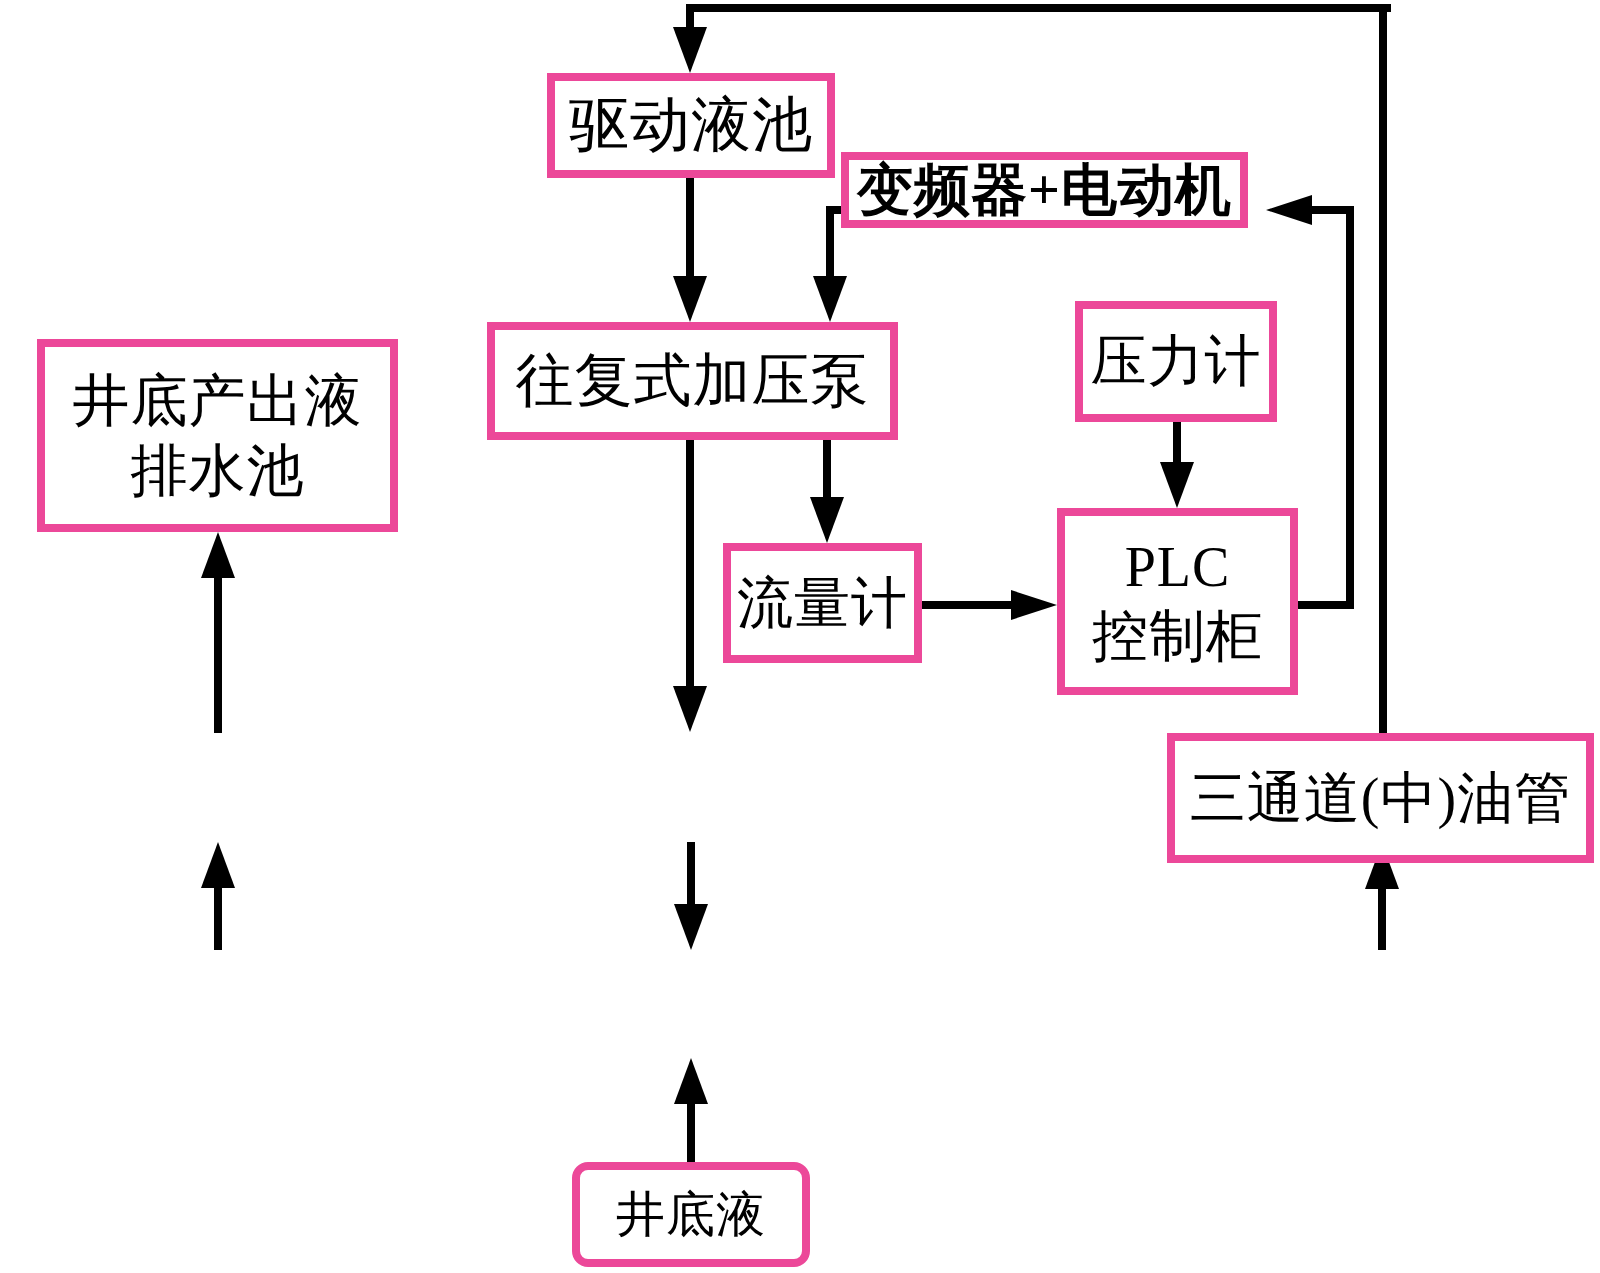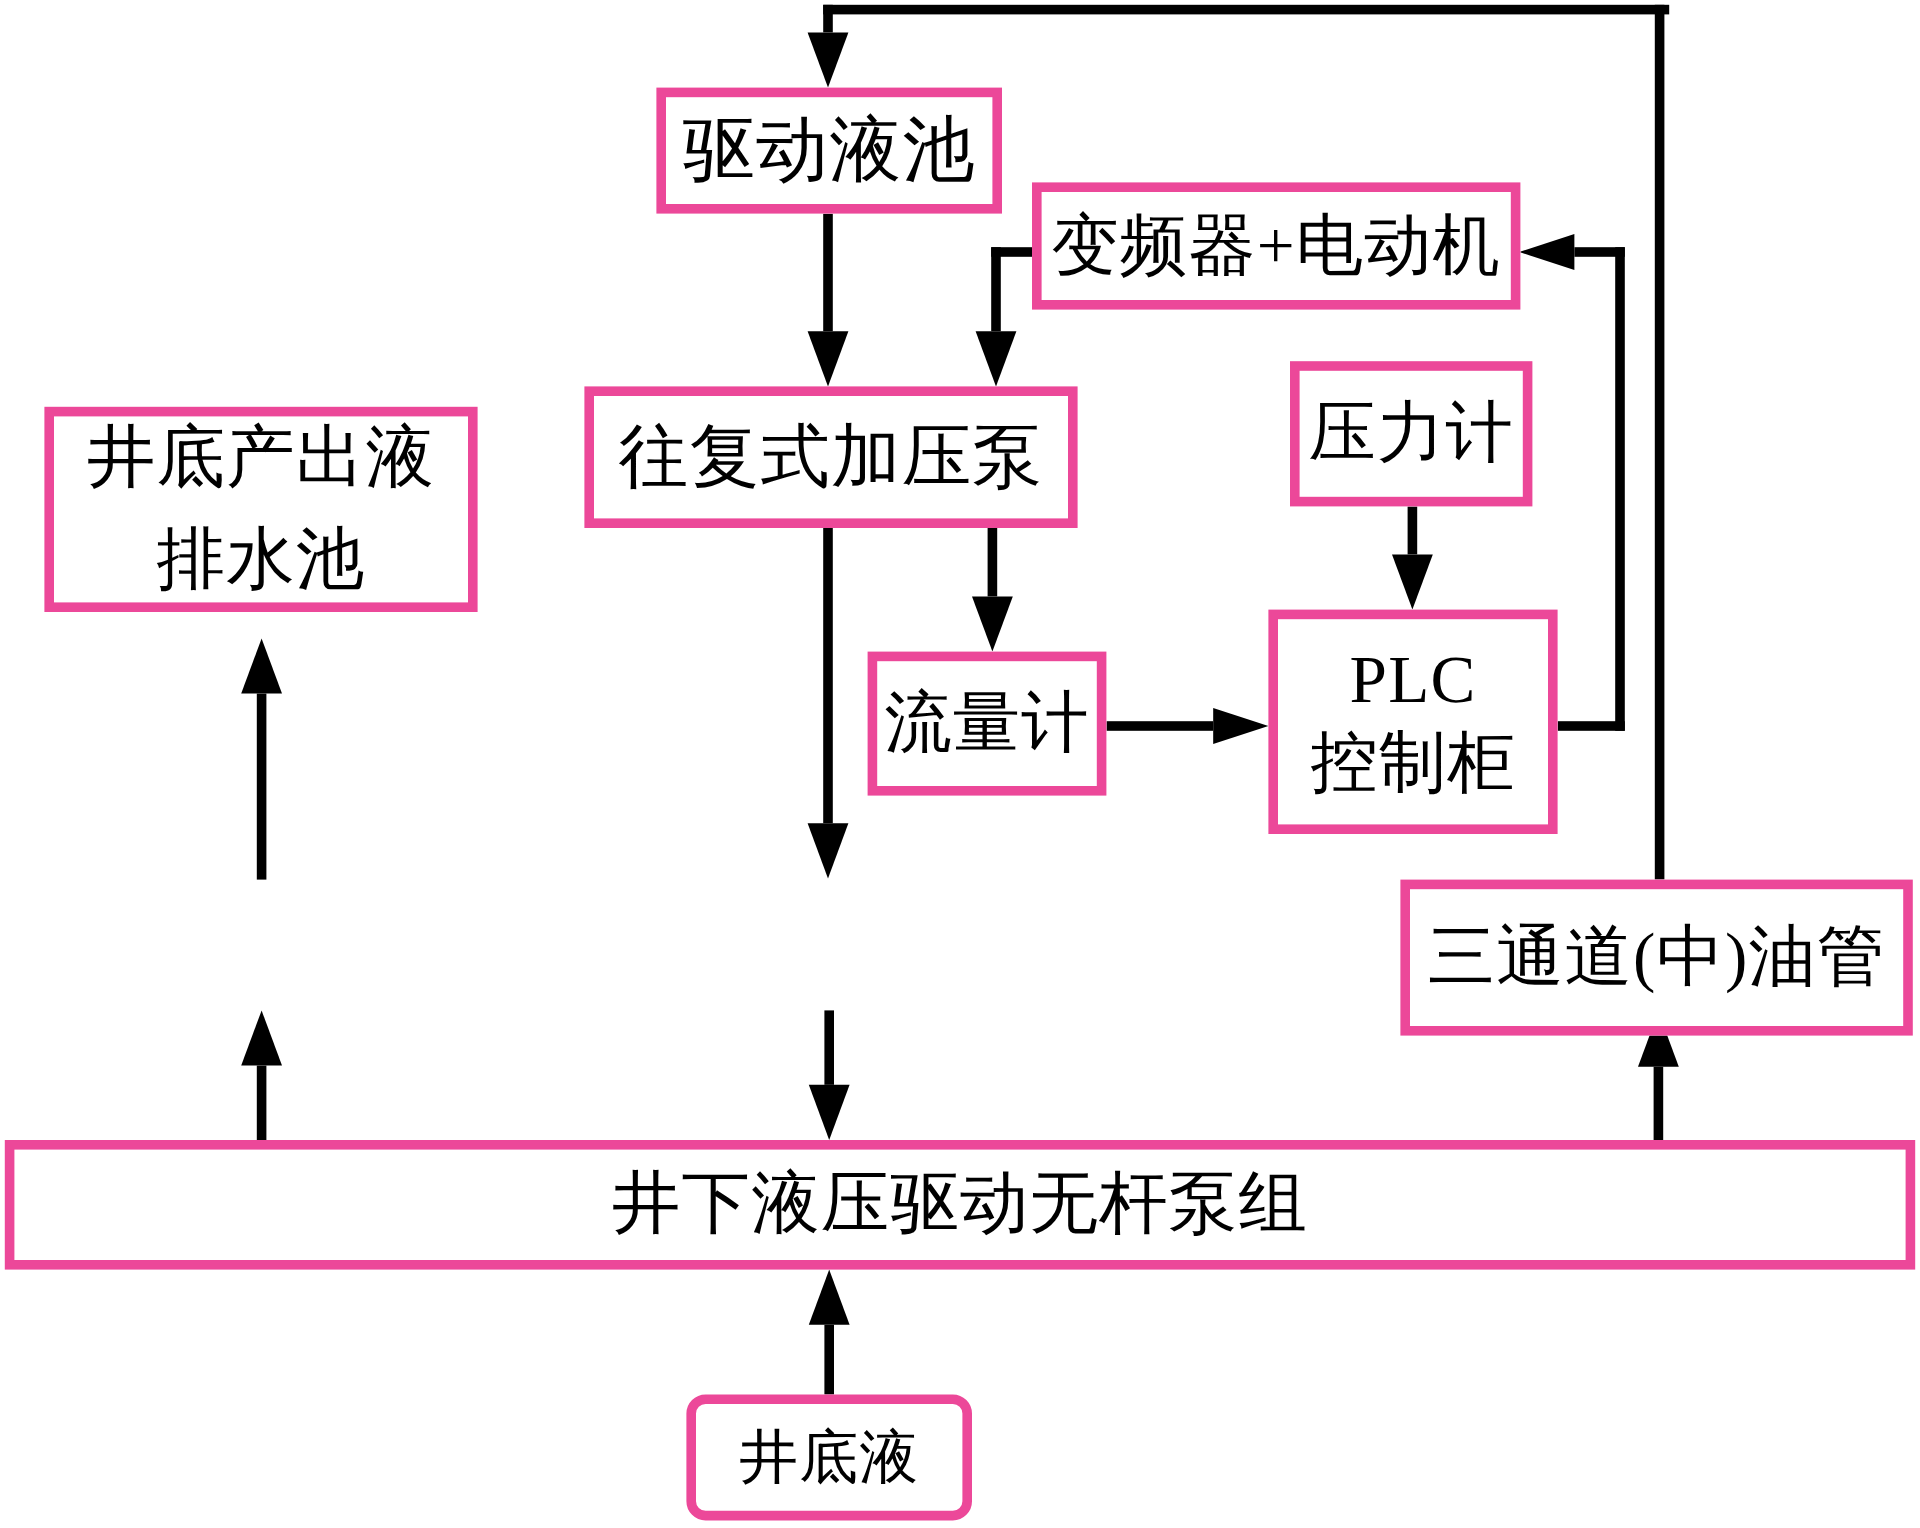--- a/index.html
+++ b/index.html
@@ -89,53 +89,50 @@
   <div class="seg" style="left:1378px; top:889px; width:8px; height:61px;"></div>
   <div class="arr arr-up" style="left:1365px; top:843px;"></div>
 
   <div class="seg" style="left:687px; top:1104px; width:8px; height:58px;"></div>
   <div class="arr arr-up" style="left:674px; top:1058px;"></div>
 
   <div class="box" style="left:547px; top:73px; width:288px; height:105px; font-size:60px;">
     <span>驱动液池</span>
   </div>
 
-  <div class="box" style="left:860px; top:152px; width:407px; height:106px;">
+  <div class="box" style="left:841px; top:152px; width:407px; height:76px;font-weight:bold;">
     <span>变频器+电动机</span>
   </div>
 
   <div class="box" style="left:487px; top:322px; width:411px; height:118px; font-size:58px;">
     <span>往复式加压泵</span>
   </div>
 
   <div class="box" style="left:1075px; top:301px; width:202px; height:121px;">
     <span>压力计</span>
   </div>
 
   <div class="box" style="left:723px; top:543px; width:199px; height:120px;">
     <span>流量计</span>
   </div>
 
   <div class="box" style="left:1057px; top:508px; width:241px; height:187px;">
     <span>PLC</span>
     <span>控制柜</span>
   </div>
 
-  <div class="box" style="left:37px; top:339px; width:361px; height:171px; font-size:57px;justify-content:space-between;">
+  <div class="box" style="left:37px; top:339px; width:361px; height:193px; font-size:57px;">
     <span>井底产出液</span>
     <span>排水池</span>
   </div>
 
 
 
   <div class="box" style="left:1167px; top:733px; width:427px; height:130px;align-items:center;">
     <span>三通道(中)油管</span>
   </div>
 
-  <div class="box" style="left:4px; top:950px; width:1592px; height:108px; font-size:57px;">
-    <span>井下液压驱动无杆泵组</span>
-  </div>
 
   <div class="box" style="left:572px; top:1162px; width:238px; height:105px; font-size:49px;border-radius:16px;">
     <span>井底液</span>
   </div>
 
 </div>
 
 </body></html>

